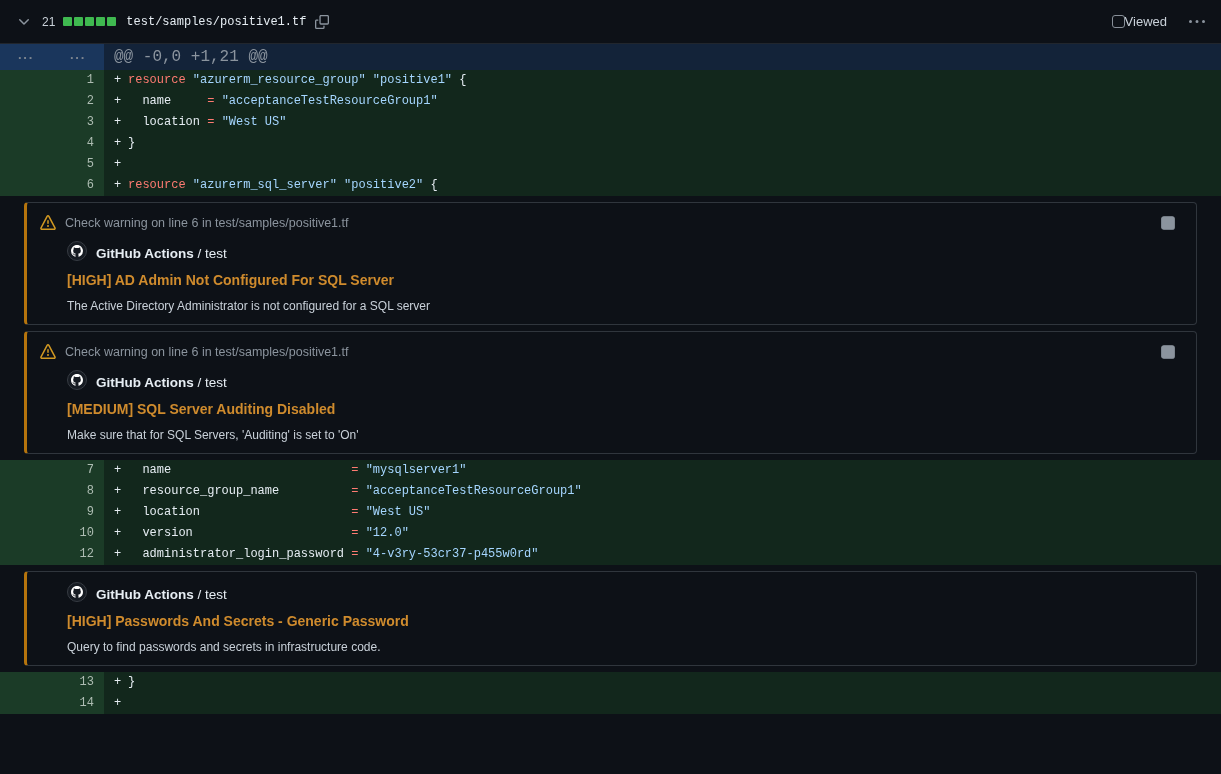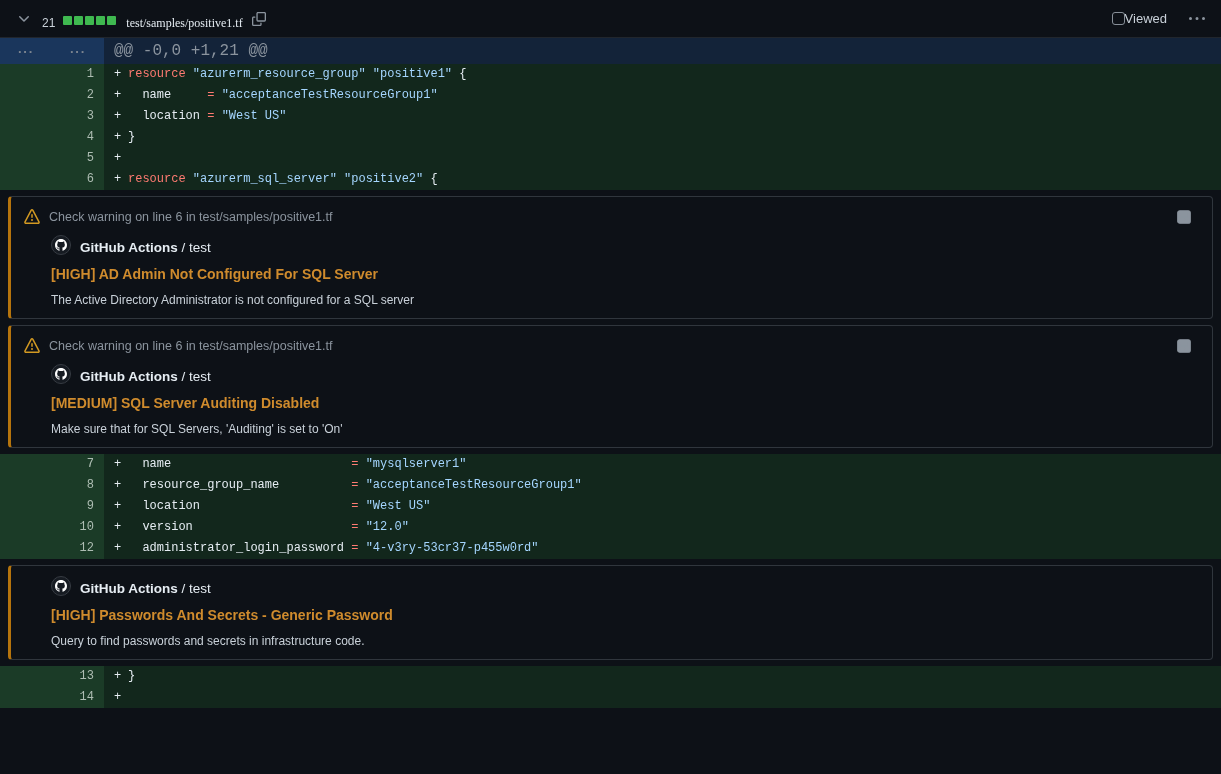--- a/index.html
+++ b/index.html
@@ -11,29 +11,29 @@
     --line-number:#aebdb3;
     --font-ui:"Liberation Sans","DejaVu Sans",sans-serif;
     --font-mono:"Liberation Mono","DejaVu Sans Mono",monospace;
   }
   *{box-sizing:border-box}
   html,body{margin:0;padding:0}
   body{width:1221px;height:774px;overflow:hidden;background:var(--page-bg);
        font-family:var(--font-ui);color:var(--text-primary)}
 
   
-  .file-header{display:flex;height:38px;padding:16px 16px;
+  .file-header{display:flex;align-items:center;height:44px;padding:8px 16px;
                border-bottom:1px solid #21262d;background:var(--page-bg)}
   .icon-btn{background:none;border:none;padding:0;display:inline-flex;align-items:center;
             justify-content:center;color:var(--text-muted);cursor:pointer}
   .icon-btn svg{fill:currentColor}
   .changed-count{font-size:12px;color:#c9d1d9;margin-left:10px}
   .diffstat{display:flex;gap:2px;margin-left:8px}
   .diffstat i{display:block;width:9px;height:9px;border-radius:1px;background:var(--addition-green)}
-  .filename{font-family:Liberation Serif, serif;font-size:12px;color:var(--text-primary);
+  .filename{font-family:Liberation Mono, monospace;font-size:12px;color:var(--text-primary);
             margin-left:10px;cursor:pointer}
   .copy-btn{margin-left:9px}
   .spacer{flex:1}
   .viewed{display:flex;align-items:center;font-size:13px;color:#c9d1d9;cursor:pointer}
   .checkbox{width:13px;height:13px;border:1px solid #878f98;border-radius:3px;background:transparent}
   .kebab-btn{margin-left:22px}
 
   
   .hunk-row{display:flex;height:26px}
   .hunk-gutter{width:104px;flex:none;display:flex;align-items:center;background:var(--hunk-gutter-bg)}
@@ -47,21 +47,21 @@
                font-size:12px;line-height:21px;color:var(--line-number);text-align:right;
                padding-right:10px;cursor:pointer}
   .code-content{flex:1;background:var(--addition-code-bg);font-family:var(--font-mono);font-size:12px;
                 line-height:21px;white-space:pre;color:var(--text-primary);padding-left:10px}
   .marker{display:inline-block;width:14px}
   .tk-kw,.tk-op{color:var(--syntax-keyword)}
   .tk-str{color:var(--syntax-string)}
   .tk-pl{color:inherit}
 
   
-  .annotation{margin:6px 8px;border:1px solid var(--border-muted);
+  .annotation{margin:6px 24px;border:1px solid var(--border-muted);
               border-left:3px solid var(--annotation-stripe);border-radius:4px;
               padding:10px 20px 10px 13px;background:var(--page-bg)}
   .ann-top{display:flex;align-items:center;height:20px;margin-bottom:8px}
   .alert-icon{display:inline-flex;margin-right:9px;color:var(--warning-icon)}
   .alert-icon svg{fill:currentColor}
   .ann-context{font-size:12.5px;color:var(--text-muted)}
   .ann-log-btn{margin-left:auto}
   .ann-body{padding-left:27px}
   .ann-source{display:flex;align-items:flex-end;height:20px;margin-bottom:9px}
   .avatar{width:20px;height:20px;border-radius:50%;background:#161b22;border:1px solid #363b42;

